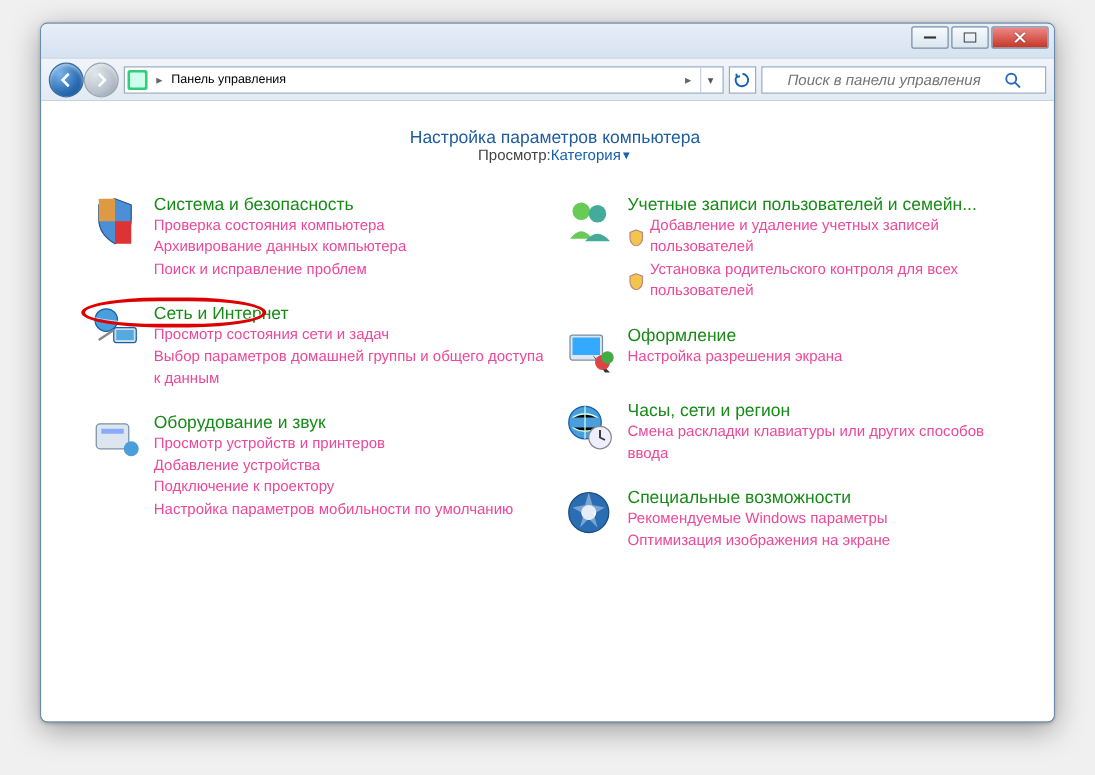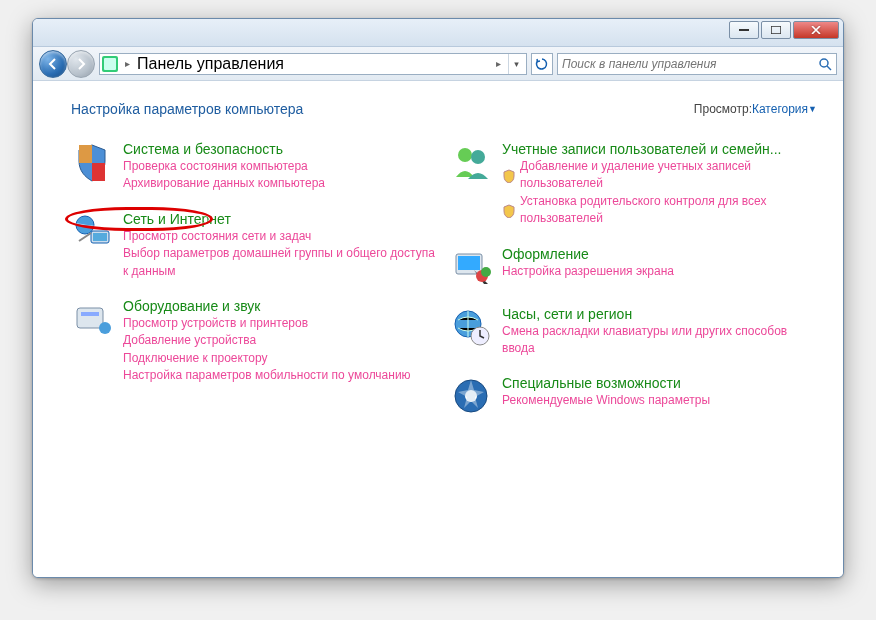--- a/index.html
+++ b/index.html
@@ -63,37 +63,37 @@
   flex: 1;
   height: 22px;
   background: #fff;
   border: 1px solid #9aaec2;
   display:flex; align-items:center;
   padding: 0 2px;
   gap: 4px;
 }
 .addr-icon { width:16px; height:16px; background:#3c7; border-radius:2px; position:relative;}
 .addr-icon::after{content:"";position:absolute;inset:2px;background:#cfe;border-radius:1px;}
-.addr-text { flex:1; font-size:16px; color:#000;}
+.addr-text { flex:1; font-size:10px; color:#000;}
 .addr-sep { color:#666; font-size:10px; padding:0 3px;}
 .addr-drop { width:16px; height:20px; display:flex;align-items:center;justify-content:center;border-left:1px solid #cbd6e1;color:#555;font-size:9px;}
 .refresh { width:22px;height:22px;border:1px solid #9aaec2;background:#fff;display:flex;align-items:center;justify-content:center;color:#1560b0;}
 .searchbox {
-  width: 280px; height:22px; border:1px solid #9aaec2; background:#fff;
-  display:flex;align-items:center;padding:0 4px;gap:16px;
+  width: 228px; height:22px; border:1px solid #9aaec2; background:#fff;
+  display:flex;align-items:center;padding:0 20px;gap:16px;
 }
 .searchbox input { border:none;outline:none;flex:1;font-size:12px;font-style:italic;color:#777;background:transparent;}
 .searchbox .sicon{color:#2a6db3;}
 .content {
   position:absolute; top:62px; left:0; right:0; bottom:0;
   background:#fff;
   padding: 20px 26px 20px 38px;
   overflow:auto;
 }
-.heading-row { display:flex; justify-content:space-between; align-items:center; margin-bottom:24px;}
+.heading-row { display:flex; justify-content:space-between; align-items:center; margin-bottom:24px;flex-direction:column;}
 .heading { color:#1f5da0; font-size:14px;}
 .viewby { font-size:12px; color:#444; display:flex;align-items:center;gap:0;}
 .viewby a { color:#1560b0; text-decoration:none;}
 .viewby .arr{font-size:9px;color:#1560b0;}
 .columns { display:flex; gap:12px;}
 .col { flex:1;}
 .category { display:flex; gap:10px; margin-bottom:18px;}
 .cat-icon {
   width:42px; height:42px; flex-shrink:0;
   display:flex;align-items:center;justify-content:center;
@@ -193,20 +193,21 @@
             <svg width="42" height="42">
                 <path d="M21 4 L34 9 V20 C34 30 28 36 21 40 C14 36 8 30 8 20 V9 Z" fill="#4c8fd6" stroke="#2a5a90"></path>
                 <rect x="8" y="4" width="13" height="18" fill="#d94"></rect>
                 <rect x="21" y="22" width="13" height="18" fill="#d33"></rect>
               </svg>
           </div>
           <div class="cat-body">
             <a href="#" class="cat-title">Система и безопасность</a>
             <a href="#" class="cat-link">Проверка состояния компьютера</a>
             <a href="#" class="cat-link">Архивирование данных компьютера</a>
+            <a href="#" class="cat-link">Поиск и исправление проблем</a>
           </div>
         </div>
 
         <div class="category" style="position:relative">
           <div class="cat-icon">
             <svg width="42" height="42">
                 <circle cx="14" cy="14" r="9" fill="#4a9edc" stroke="#1560b0"></circle>
                 <rect x="20" y="20" width="18" height="12" rx="2" fill="#cde" stroke="#1560b0"></rect>
                 <rect x="22" y="22" width="14" height="8" fill="#5ad"></rect>
                 <path d="M8 30 L20 22" stroke="#888" stroke-width="2"></path>
@@ -303,19 +304,20 @@
           <div class="cat-icon">
             <svg width="42" height="42">
                 <circle cx="21" cy="21" r="16" fill="#2a6db3" stroke="#184a80"></circle>
                 <circle cx="21" cy="21" r="6" fill="#fff"></circle>
                 <path d="M21 5 L24 15 L34 17 L25 22 L28 33 L21 26 L14 33 L17 22 L8 17 L18 15 Z" fill="#cde" opacity=".5"></path>
               </svg>
           </div>
           <div class="cat-body">
             <a href="#" class="cat-title">Специальные возможности</a>
             <a href="#" class="cat-link">Рекомендуемые Windows параметры</a>
+            <a href="#" class="cat-link">Оптимизация изображения на экране</a>
           </div>
         </div>
 
       </div>
     </div>
   </div>
 </div>
 
 </body></html>

